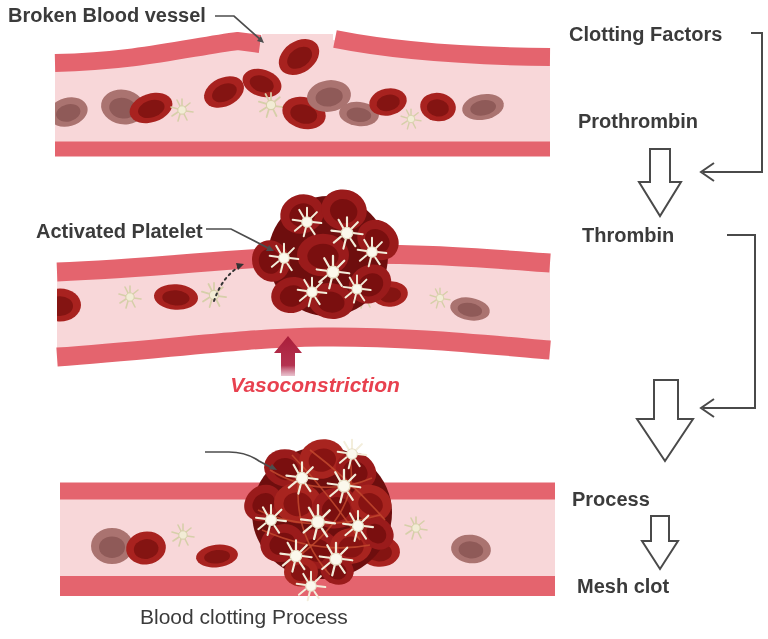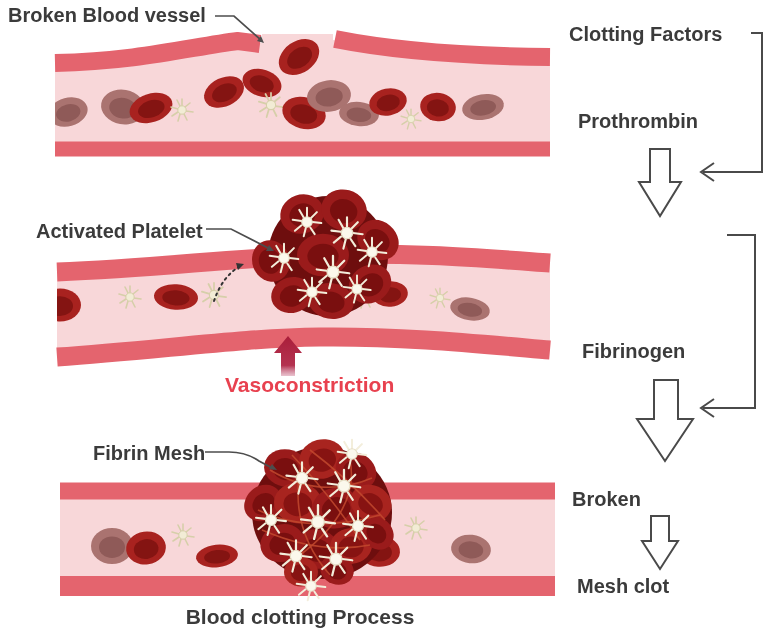--- a/index.html
+++ b/index.html
@@ -10,24 +10,24 @@
   }
   .stage svg{position:absolute;left:0;top:0;}
   .lbl{
     position:absolute;color:var(--label-text,#3b3b3b);
     font-size:20px;font-weight:600;white-space:nowrap;line-height:1.1;text-align:right;
   }
   .flow-node{
     position:absolute;width:180px;text-align:left;
     color:var(--label-text,#3b3b3b);font-size:20px;font-weight:600;line-height:1.1;
   }
-  .accent{color:var(--vasoconstriction-text,#e8414f);font-size:21px;text-align:left;width:180px;}
+  .accent{color:var(--vasoconstriction-text,#e8414f);font-size:21px;text-align:center;width:180px;font-style:italic;}
   .title{
-    position:absolute;width:320px;text-align:center;
-    font-size:21px;font-weight:700;color:var(--label-text,#3b3b3b);
+    position:absolute;width:320px;text-align:left;
+    font-size:21px;font-weight:400;color:var(--label-text,#3b3b3b);
   }
   
   .lumen{fill:var(--vessel-lumen,#f8d7d9);}
   .wall{stroke:var(--vessel-wall,#e4646e);fill:none;}
   .rbc-o{fill:var(--rbc,#a8221f);} .rbc-i{fill:var(--rbc-dark,#841412);}
   .rbcf-o{fill:var(--rbc-faded,#aa7370);} .rbcf-i{fill:var(--rbc-faded-dark,#8f5a58);}
   .cc-o{fill:var(--clot-cell,#9a1b1b);} .cc-i{fill:var(--clot-cell-dark,#7a0f0f);}
   .ccb-o{fill:#a8241f;} .ccb-i{fill:#871312;}
   .star-sp{stroke:var(--platelet-edge,#d6cfa9);stroke-width:1.6;fill:none;stroke-linecap:round;}
   .star-c{fill:var(--platelet,#f2ecd5);stroke:var(--platelet-edge,#d6cfa9);stroke-width:1;}
@@ -221,22 +221,21 @@
     <path class="flow-stroke" d="M727,235 H755 V408 H703"></path>
     <path class="flow-stroke" d="M714,399 L701,408 L714,417"></path>
     <polygon class="flow-arrow" points="654,380 678,380 678,419 693,419 665,461 637,419 654,419"></polygon>
     <polygon class="flow-arrow" points="651,516 669,516 669,541 678,541 660,569 642,541 651,541"></polygon>
   </g>
 </svg>
 
   <div class="lbl" style="left:8px;top:4px">Broken Blood vessel</div>
   <div class="lbl" style="left:36px;top:220px">Activated Platelet</div>
   <div class="lbl accent" style="left:225px;top:373px">Vasoconstriction</div>
-  <div class="lbl" style="left:93px;top:442px">Fibrin Mesh</div>
 
   <div class="flow-node" style="left:569px;top:23px">Clotting Factors</div>
   <div class="flow-node" style="left:578px;top:110px">Prothrombin</div>
-  <div class="flow-node" style="left:582px;top:340px">Fibrinogen</div>
-  <div class="flow-node" style="left:572px;top:488px">Broken</div>
+  <div class="flow-node" style="left:582px;top:224px">Thrombin</div>
+  <div class="flow-node" style="left:572px;top:488px">Process</div>
   <div class="flow-node" style="left:577px;top:575px">Mesh clot</div>
 
   <div class="title" style="left:140px;top:605px">Blood clotting Process</div>
 </div>
 
 </body></html>

